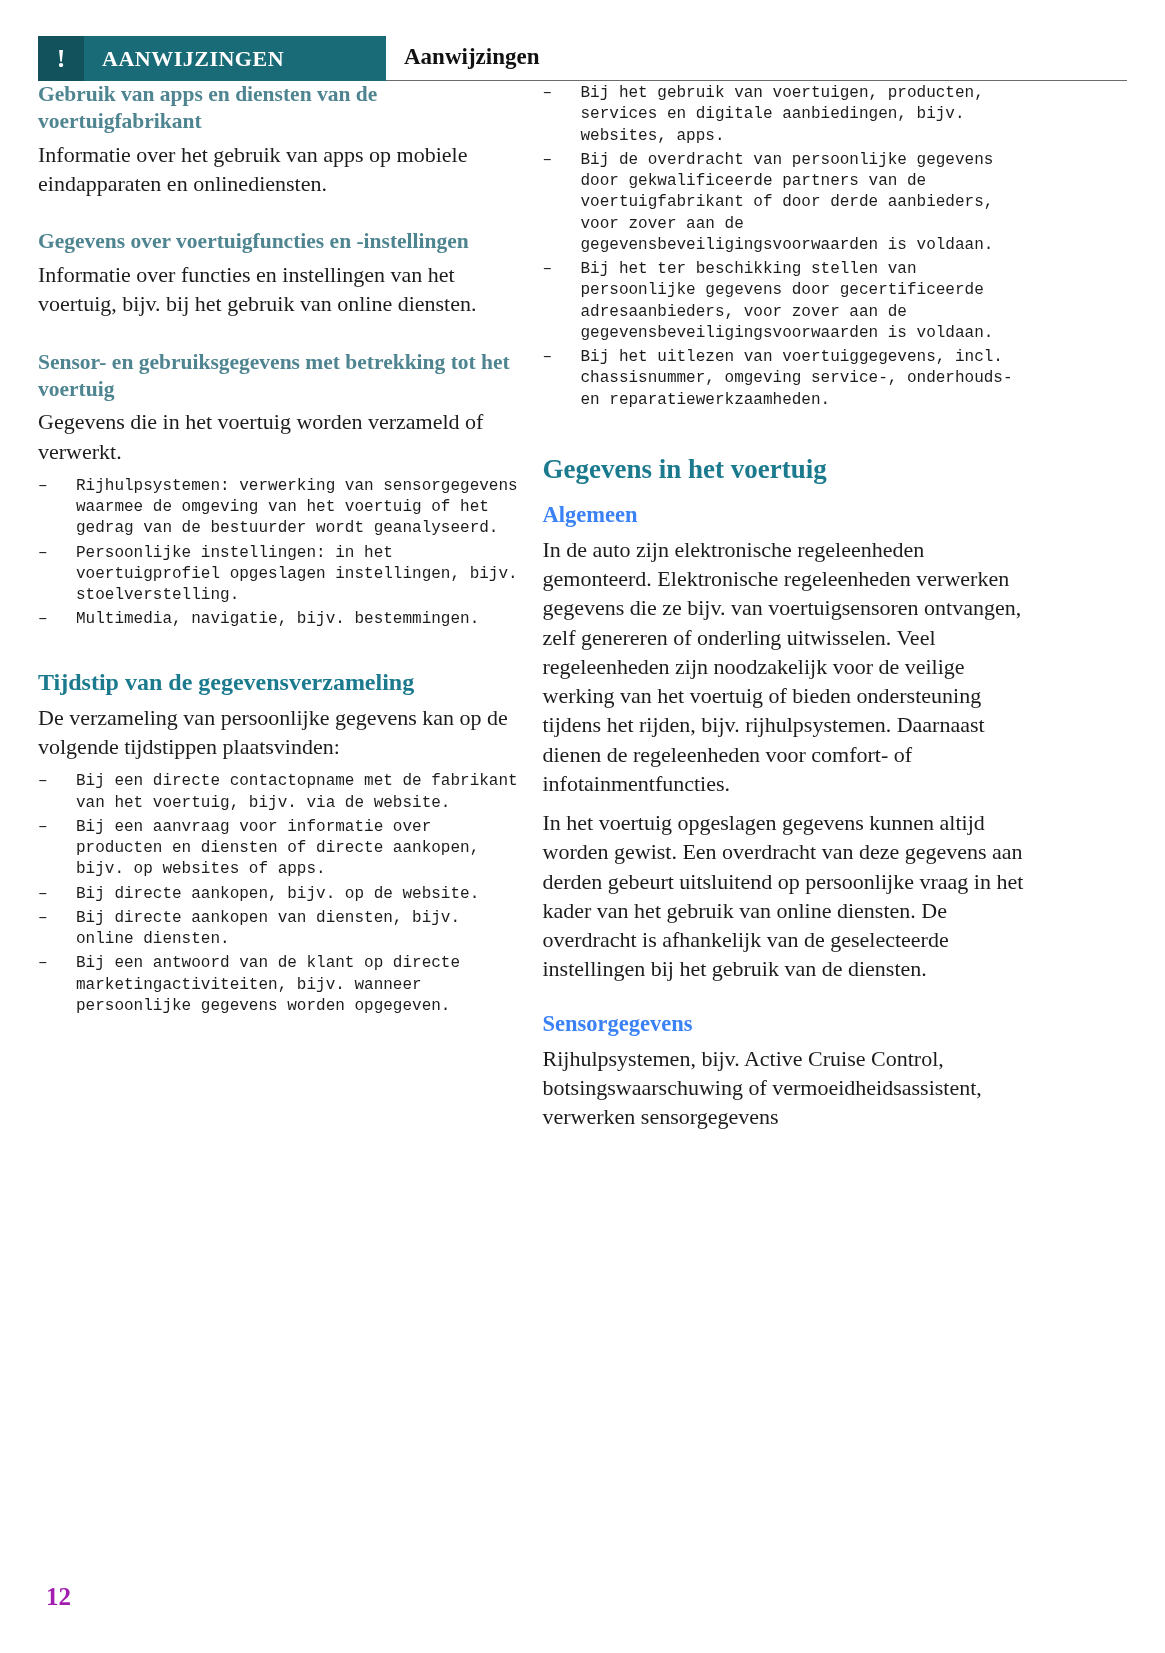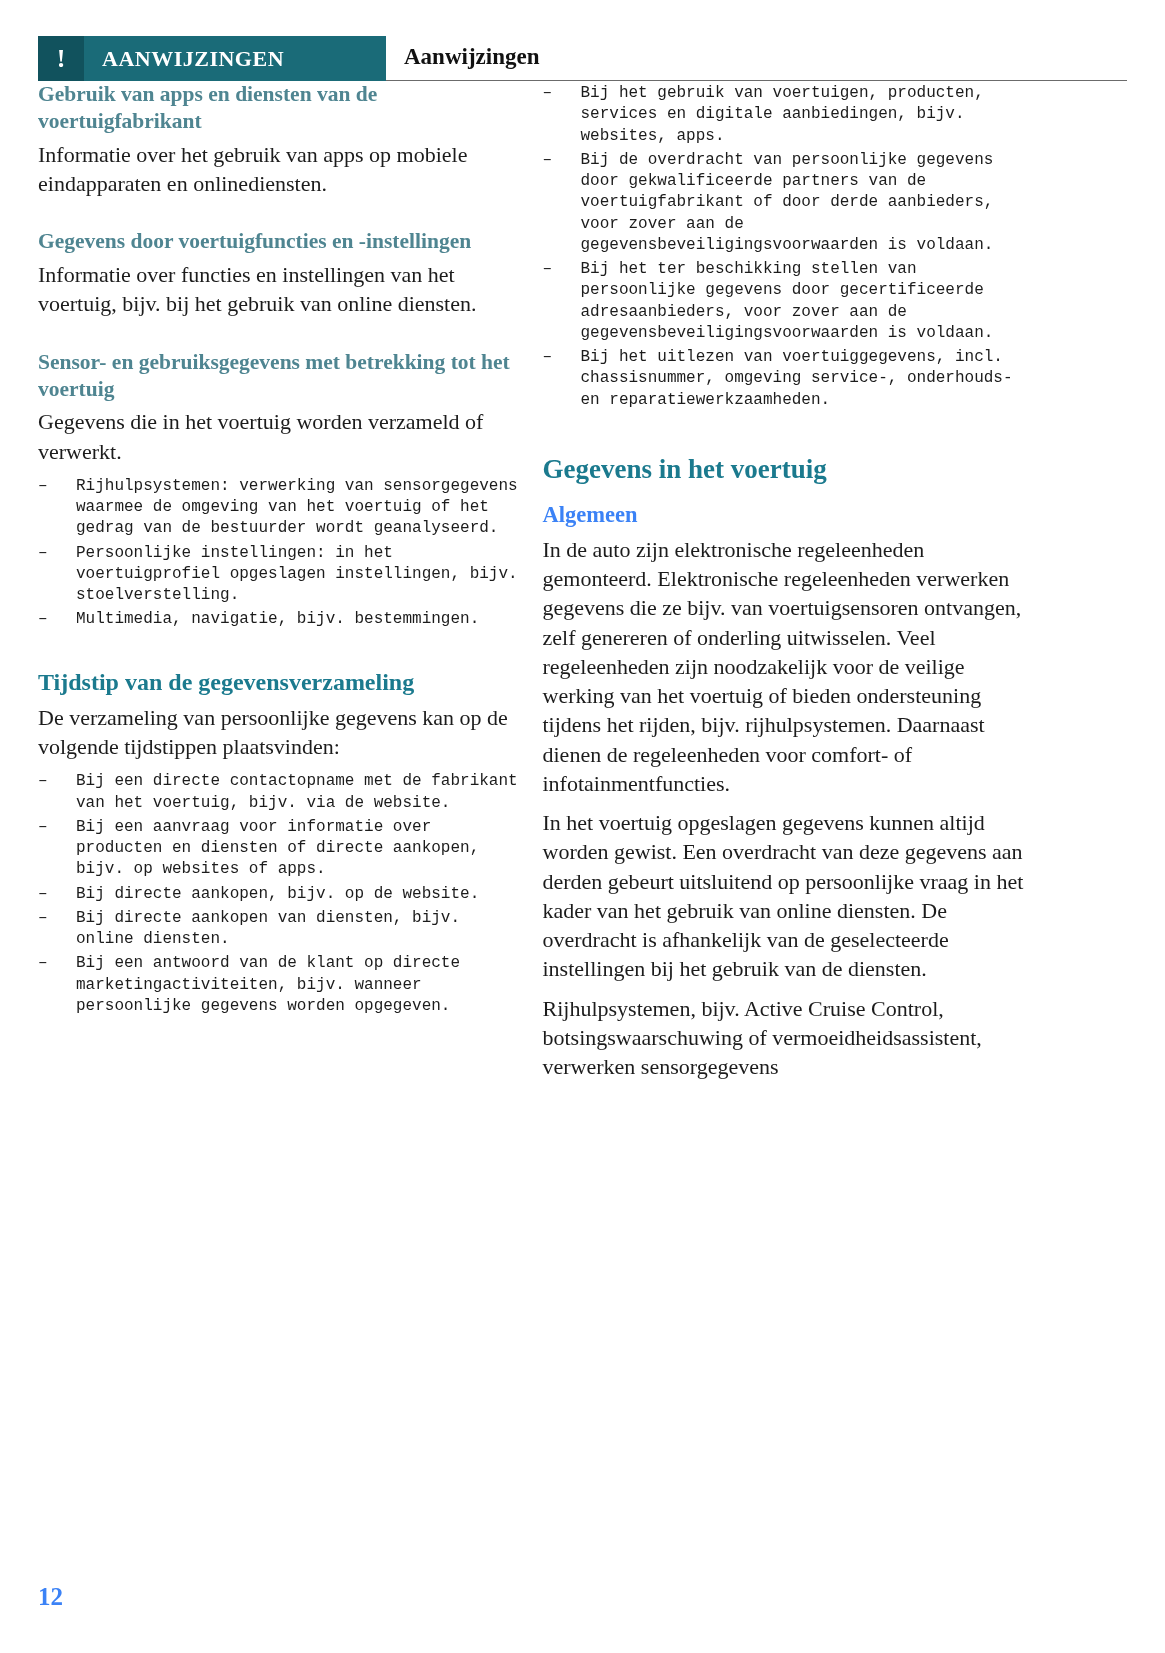--- a/index.html
+++ b/index.html
@@ -81,22 +81,22 @@
     content: "\2013";
     width: 38px;
     flex-shrink: 0;
     color: #1c1c1c;
   }
   .li-text { flex: 1; }
 
   
   .footer {
     position: absolute;
-    left: 38px; bottom: 42px;
-    font-weight: bold; font-size: 25px; color: #3b82f6;
+    left: 46px; bottom: 42px;
+    font-weight: bold; font-size: 25px; color: #a21caf;
   }
 </style>
 </head>
 <body>
 
 <div class="page">
 
   <div class="header">
     <div class="badge">
       <div class="badge-icon-box">
@@ -109,21 +109,21 @@
     </div>
   </div>
 
   <div class="columns">
 
     <div class="col">
 
       <div class="h-small first">Gebruik van apps en diensten van de voertuigfabrikant</div>
       <p class="body">Informatie over het gebruik van apps op mobiele eindapparaten en onlinediensten.</p>
 
-      <div class="h-small">Gegevens door voertuigfuncties en -instellingen</div>
+      <div class="h-small">Gegevens over voertuigfuncties en -instellingen</div>
       <p class="body">Informatie over functies en instellingen van het voertuig, bijv. bij het gebruik van online diensten.</p>
 
       <div class="h-small">Sensor- en gebruiksgegevens met betrekking tot het voertuig</div>
       <p class="body">Gegevens die in het voertuig worden verzameld of verwerkt.</p>
       <div class="list">
         <div class="li">
           <span class="li-text">Rijhulpsystemen: verwerking van sensorgegevens waarmee de omgeving van het voertuig of het gedrag van de bestuurder wordt geanalyseerd.</span>
         </div>
         <div class="li">
           <span class="li-text">Persoonlijke instellingen: in het voertuigprofiel opgeslagen instellingen, bijv. stoelverstelling.</span>
@@ -171,20 +171,21 @@
           <span class="li-text">Bij het uitlezen van voertuiggegevens, incl. chassisnummer, omgeving service-, onderhouds- en reparatiewerkzaamheden.</span>
         </div>
       </div>
 
       <div class="h-large">Gegevens in het voertuig</div>
 
       <div class="h-sub first">Algemeen</div>
       <p class="body">In de auto zijn elektronische regeleenheden gemonteerd. Elektronische regeleenheden verwerken gegevens die ze bijv. van voertuigsensoren ontvangen, zelf genereren of onderling uitwisselen. Veel regeleenheden zijn noodzakelijk voor de veilige werking van het voertuig of bieden ondersteuning tijdens het rijden, bijv. rijhulpsystemen. Daarnaast dienen de regeleenheden voor comfort- of infotainmentfuncties.</p>
       <p class="body">In het voertuig opgeslagen gegevens kunnen altijd worden gewist. Een overdracht van deze gegevens aan derden gebeurt uitsluitend op persoonlijke vraag in het kader van het gebruik van online diensten. De overdracht is afhankelijk van de geselecteerde instellingen bij het gebruik van de diensten.</p>
 
+      <div class="h-sub">Sensorgegevens</div>
       <p class="body">Rijhulpsystemen, bijv. Active Cruise Control, botsingswaarschuwing of vermoeidheidsassistent, verwerken sensorgegevens</p>
 
     </div>
 
   </div>
 
 </div>
 
 <div class="footer">12</div>
 

